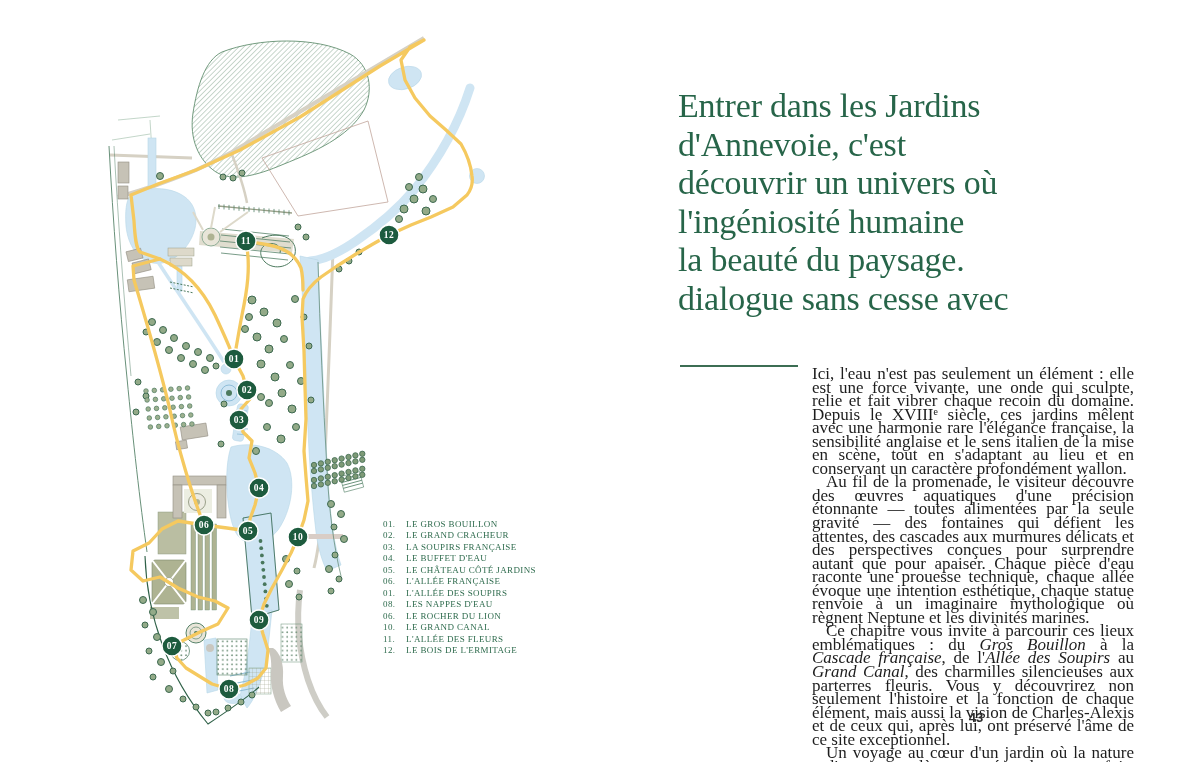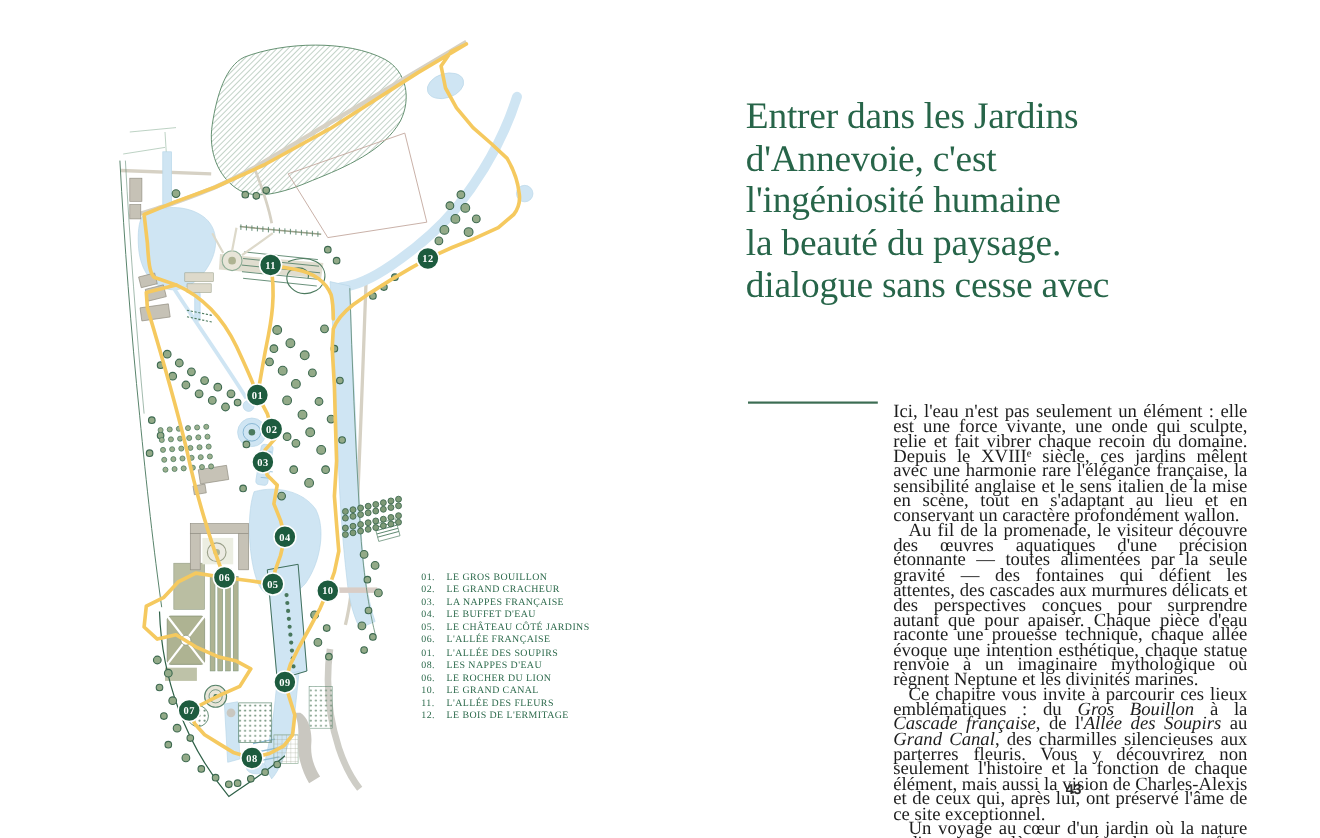--- a/index.html
+++ b/index.html
@@ -440,21 +440,21 @@
       <div class="legend-row">
         <span class="legend-num">01.</span>
         <span>LE GROS BOUILLON</span>
       </div>
       <div class="legend-row">
         <span class="legend-num">02.</span>
         <span>LE GRAND CRACHEUR</span>
       </div>
       <div class="legend-row">
         <span class="legend-num">03.</span>
-        <span>LA NAPPES FRANÇAISE</span>
+        <span>LA SOUPIRS FRANÇAISE</span>
       </div>
       <div class="legend-row">
         <span class="legend-num">04.</span>
         <span>LE BUFFET D'EAU</span>
       </div>
       <div class="legend-row">
         <span class="legend-num">05.</span>
         <span>LE CHÂTEAU CÔTÉ JARDINS</span>
       </div>
       <div class="legend-row">
@@ -483,20 +483,21 @@
       </div>
       <div class="legend-row">
         <span class="legend-num">12.</span>
         <span>LE BOIS DE L'ERMITAGE</span>
       </div>
     </div>
 
   <div class="headline" id="headline">
       <div>Entrer dans les Jardins</div>
       <div>d'Annevoie, c'est</div>
+      <div>découvrir un univers où</div>
       <div>l'ingéniosité humaine</div>
       <div>la beauté du paysage.</div>
       <div>dialogue sans cesse avec</div>
     </div>
   <div class="rule"></div>
   <div class="body-col" id="body-col">
       <p class=""><span>Ici, l'eau n'est pas seulement un élément : elle est une force vivante, une onde qui sculpte, relie et fait vibrer chaque recoin du domaine. Depuis le XVIIIᵉ siècle, ces jardins mêlent avec une harmonie rare l'élégance française, la sensibilité anglaise et le sens italien de la mise en scène, tout en s'adaptant au lieu et en conservant un caractère profondément wallon.</span></p>
       <p class="indent"><span>Au fil de la promenade, le visiteur découvre des œuvres aquatiques d'une précision étonnante — toutes alimentées par la seule gravité — des fontaines qui défient les attentes, des cascades aux murmures délicats et des perspectives conçues pour surprendre autant que pour apaiser. Chaque pièce d'eau raconte une prouesse technique, chaque allée évoque une intention esthétique, chaque statue renvoie à un imaginaire mythologique où règnent Neptune et les divinités marines.</span></p>
       <p class="indent"><span>Ce chapitre vous invite à parcourir ces lieux emblématiques : du </span><span class="it">Gros Bouillon</span><span> à la </span><span class="it">Cascade française</span><span>, de l'</span><span class="it">Allée des Soupirs</span><span> au </span><span class="it">Grand Canal</span><span>, des charmilles silencieuses aux parterres fleuris. Vous y découvrirez non seulement l'histoire et la fonction de chaque élément, mais aussi la vision de Charles-Alexis et de ceux qui, après lui, ont préservé l'âme de ce site exceptionnel.</span></p>
       <p class="indent"><span>Un voyage au cœur d'un jardin où la nature et l'art se complètent, se répondent et, parfois, se réconcilient.</span></p>

